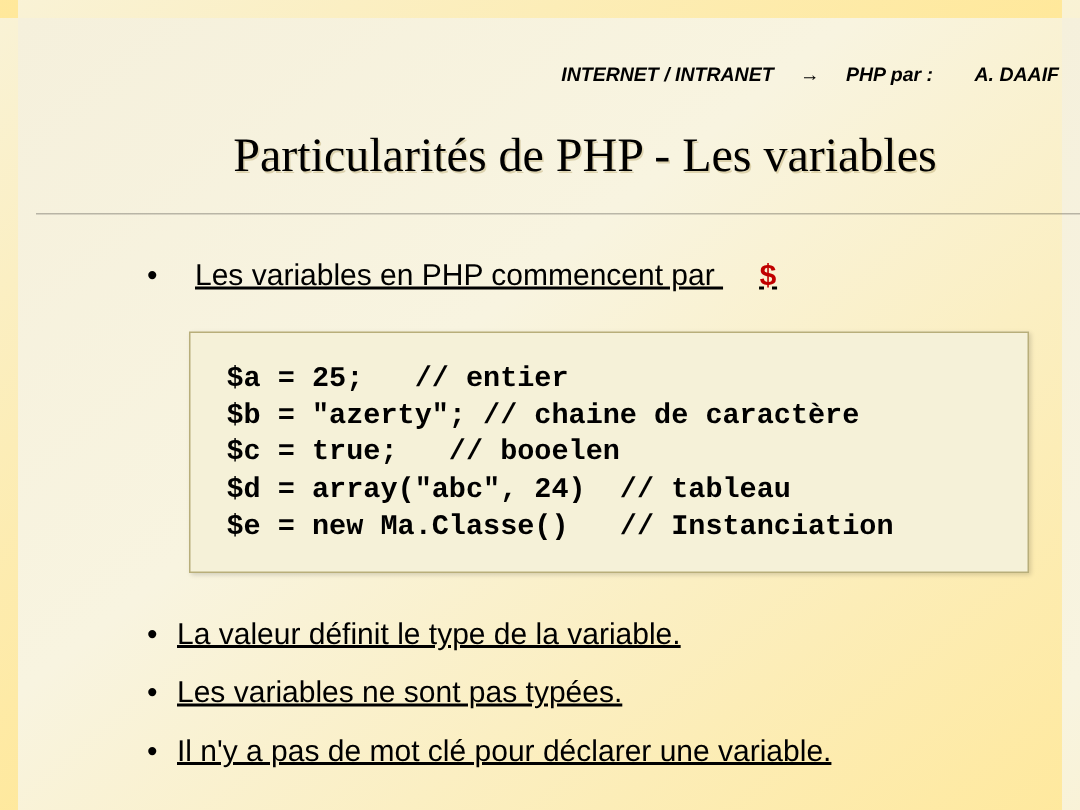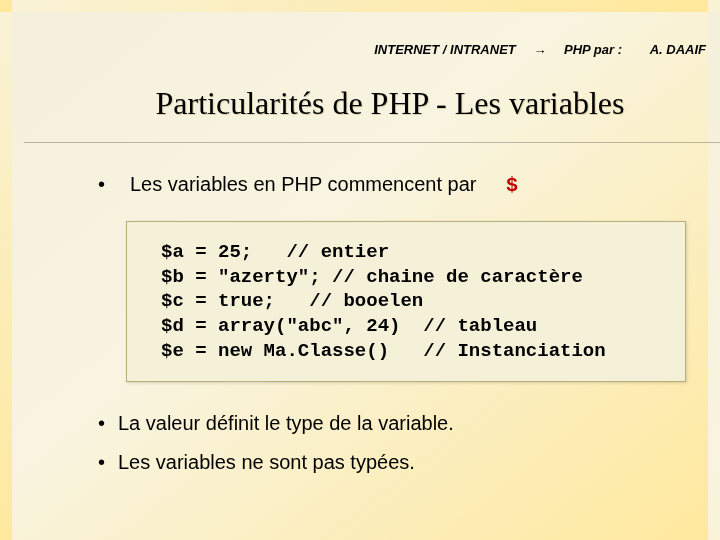--- a/index.html
+++ b/index.html
@@ -45,39 +45,40 @@
       list-style: none;
       font-size: 20px;
       color: #000;
       font-family: Arial, sans-serif;
     }
     ul.bullets > li {
       position: relative;
       padding-left: 22px;
       margin-bottom: 10px;
       line-height: 1.35;
+      text-decoration: underline;
     }
     ul.bullets > li::before {
       content: "•";
       position: absolute;
       left: 2px;
       top: 0;
       color: #000;
       font-size: 20px;
     }
     .dollar {
       color: #c00000;
       font-family: "Courier New", monospace;
       font-weight: bold;
     }
     .codebox {
       margin: 22px 0 28px 54px;
       background: #f5f1d8;
       border: 1px solid #b8ae7a;
-      padding: 6px 10px;
+      padding: 6px 0;
       width: 560px;
       box-shadow: 1px 1px 3px rgba(0,0,0,0.15);
     }
     .codebox pre {
       font-family: "Courier New", monospace;
       font-size: 19px;
       font-weight: bold;
       color: #000;
       line-height: 1.3;
       white-space: pre;
@@ -107,14 +108,15 @@
     <pre><span>$a = 25;   // entier</span>
 <span>$b = "azerty"; // chaine de caractère</span>
 <span>$c = true;   // booelen</span>
 <span>$d = array("abc", 24)  // tableau</span>
 <span>$e = new Ma.Classe()   // Instanciation</span></pre>
   </div>
 
   <ul class="bullets">
     <li>La valeur définit le type de la variable.</li>
     <li>Les variables ne sont pas typées.</li>
+    <li>Il n'y a pas de mot clé pour déclarer une variable.</li>
   </ul>
 </div>
 
 </body></html>

